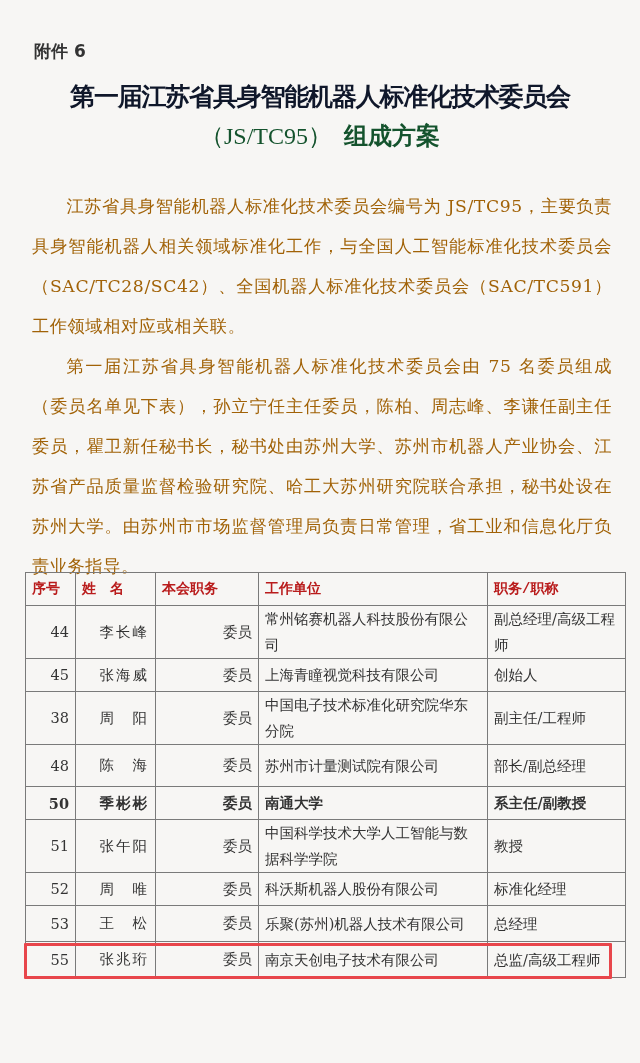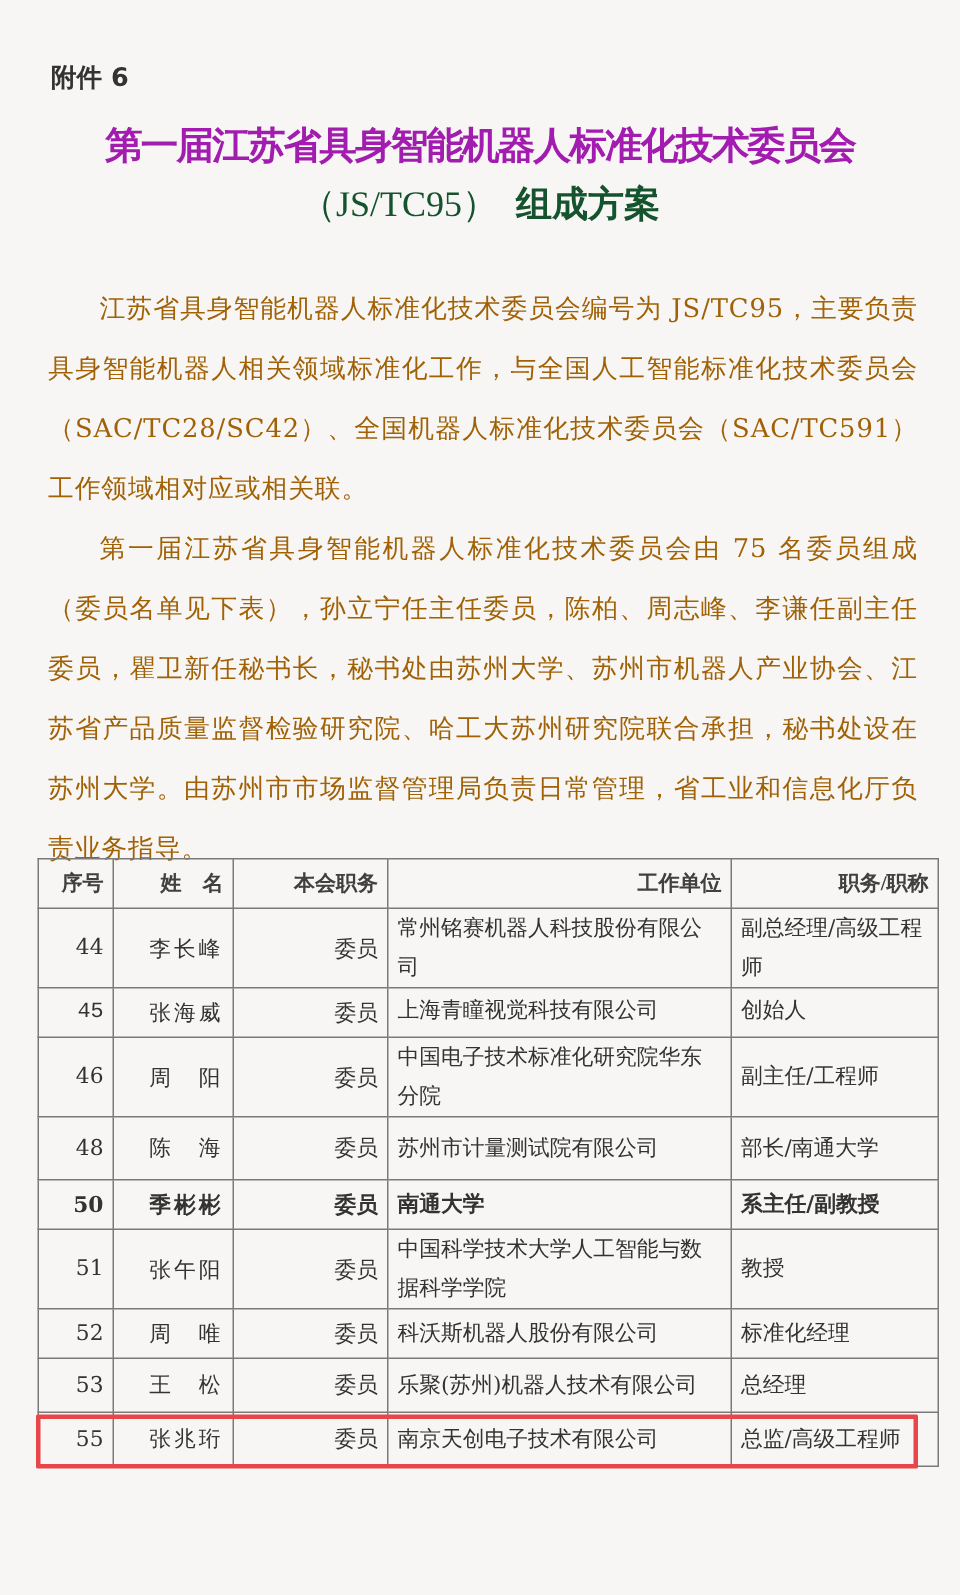--- a/index.html
+++ b/index.html
@@ -12,21 +12,21 @@
   }
   .page { position: absolute; left: 0; top: 0; width: 640px; height: 1063px; }
   .attach {
     position: absolute; left: 34px; top: 40px;
     font-family: "DejaVu Sans", sans-serif; font-weight: bold;
     font-size: 17px; color: #333;
   }
   .title1 {
     position: absolute; left: 0; width: 640px; top: 80px; text-align: center;
     font-family: "DejaVu Serif", serif; font-weight: bold;
-    font-size: 25px; letter-spacing: -1.2px; color: #a21caf;
+    font-size: 25px; letter-spacing: -1.2px; color: #0f172a;
   }
   .title2 {
     position: absolute; left: 0; width: 640px; top: 120px; text-align: center;
     font-family: "DejaVu Serif", serif; font-weight: bold;
     font-size: 24px; color: #14532d;
   }
   .title2 .code { font-weight: normal; font-family: "Liberation Serif", serif; margin-right: 12px; }
   .body {
     position: absolute; left: 32px; top: 186px; width: 580px;
     font-size: 17.2px; line-height: 40px; color: #a16207;
@@ -35,22 +35,22 @@
   .body p { margin: 0; text-indent: 2em; }
   .tbl {
     position: absolute; left: 25px; top: 572px; width: 600px;
     border-collapse: collapse; table-layout: fixed;
     font-size: 14.5px; color: #333;
   }
   .tbl th, .tbl td {
     border: 1px solid #7a7a7a; padding: 0 6px; vertical-align: middle;
   }
   .tbl th {
-    font-family: Liberation Serif, serif; font-weight: bold; font-size: 14px;
-    height: 32px; text-align: right; color: #404040;
+    font-family: Liberation Mono, monospace; font-weight: bold; font-size: 14px;
+    height: 32px; text-align: left; color: #b91c1c;
   }
   .tbl td.c { text-align: right; }
   .tbl td.l { text-align: left; line-height: 26px; }
   .tbl td.name { letter-spacing: 2px; }
   .hl {
     position: absolute; left: 24px; top: 943px; width: 582px; height: 30px;
     border: 3px solid #e8464b; border-radius: 1px; pointer-events: none;
   }
   .tbl-bottom-open { position: absolute; left: 24px; top: 1046px; width: 602px; height: 20px; background: #f7f6f4; }
 </style>
@@ -87,40 +87,40 @@
       </tr>
     </thead>
     <tbody id="tbody">
         <tr style="height: 47px;">
           <td class="c">44</td>
           <td class="c name">李长峰</td>
           <td class="c">委员</td>
           <td class="l">常州铭赛机器人科技股份有限公司</td>
           <td class="l">副总经理/高级工程师</td>
         </tr>
-        <tr style="height: 33px; font-family: Liberation Mono, monospace;">
+        <tr style="height: 33px;">
           <td class="c">45</td>
           <td class="c name">张海威</td>
           <td class="c">委员</td>
           <td class="l">上海青瞳视觉科技有限公司</td>
           <td class="l">创始人</td>
         </tr>
         <tr style="height: 36px;">
-          <td class="c">46</td>
+          <td class="c">38</td>
           <td class="c name">周　阳</td>
           <td class="c">委员</td>
           <td class="l">中国电子技术标准化研究院华东分院</td>
           <td class="l">副主任/工程师</td>
         </tr>
         <tr style="height: 42px;">
           <td class="c">48</td>
           <td class="c name">陈　海</td>
           <td class="c">委员</td>
           <td class="l">苏州市计量测试院有限公司</td>
-          <td class="l">部长/南通大学</td>
+          <td class="l">部长/副总经理</td>
         </tr>
         <tr style="height: 33px; font-weight: bold;">
           <td class="c">50</td>
           <td class="c name">季彬彬</td>
           <td class="c">委员</td>
           <td class="l">南通大学</td>
           <td class="l">系主任/副教授</td>
         </tr>
         <tr style="height: 46px;">
           <td class="c">51</td>

